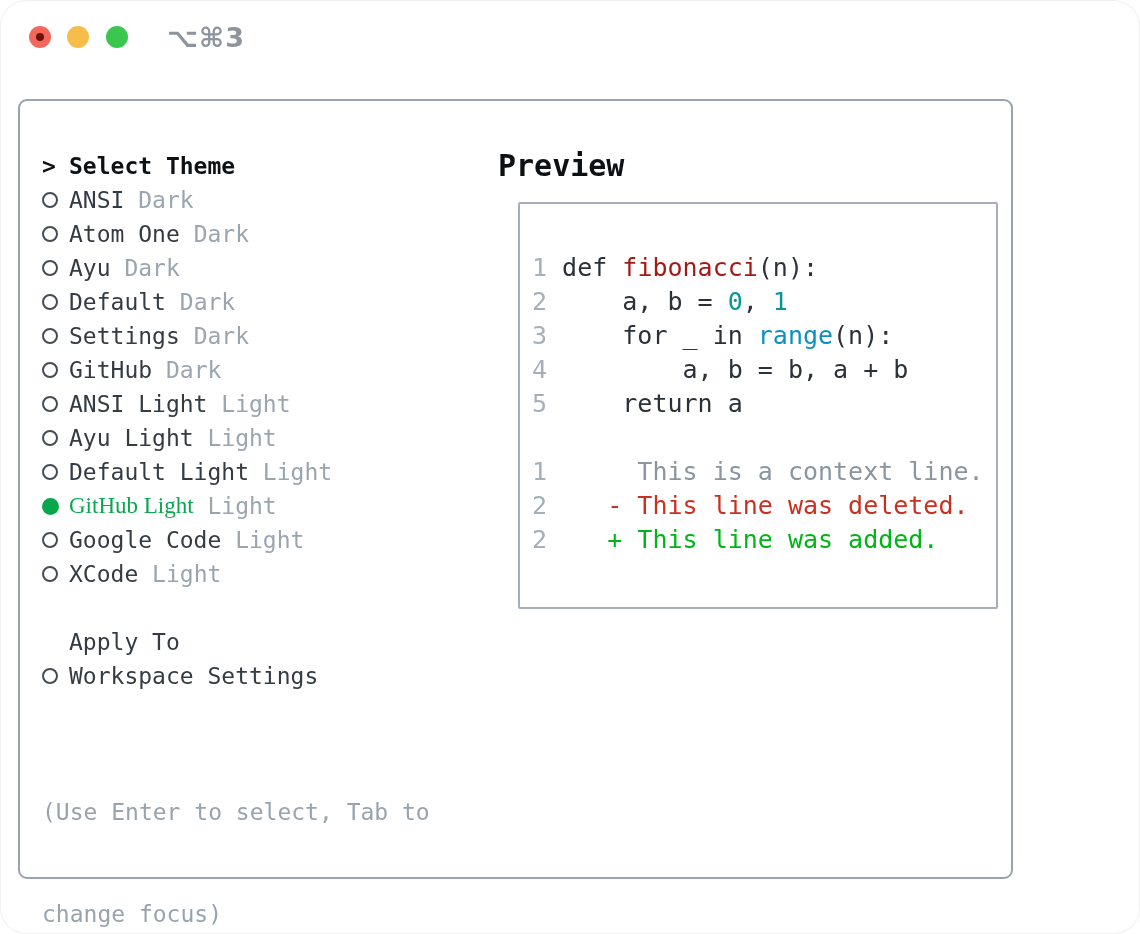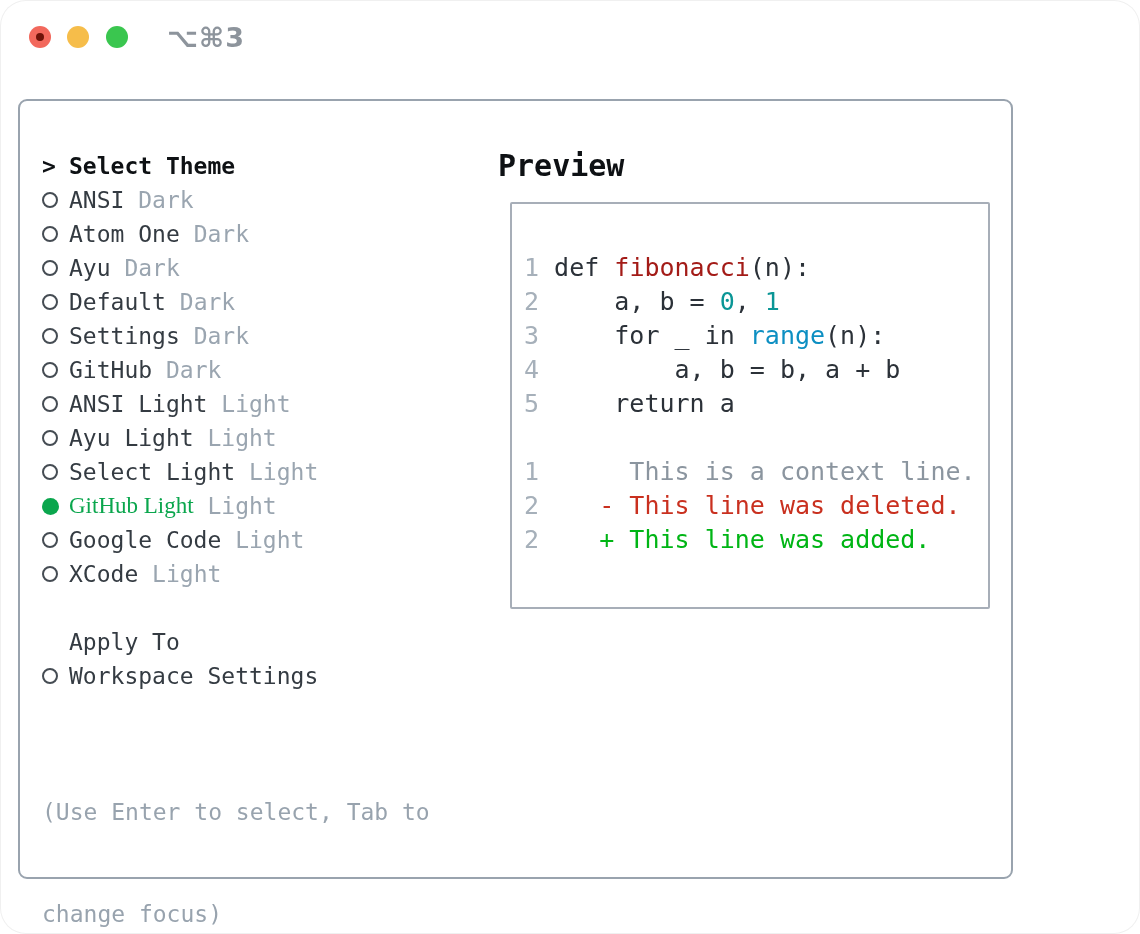--- a/index.html
+++ b/index.html
@@ -37,21 +37,21 @@
   .marker.prompt{font-weight:700;color:var(--header-black);}
   .bold{font-weight:700;color:var(--header-black);}
   .t-name{color:var(--text-dark);}
   .t-name.selected-green{color:var(--accent-green);font-family:Liberation Serif, serif;}
   .t-var{color:var(--muted);}
   .hint{font-size:23px;line-height:34px;color:var(--hint-gray);white-space:pre;}
   
   .right-col{position:absolute;left:478px;top:48px;}
   .preview-label{font-size:30px;font-weight:700;height:34px;line-height:34px;color:var(--header-black);}
   .preview-box{
-    margin-left:12px;margin-top:19px;width:480px;height:407px;box-sizing:border-box;
+    margin-left:20px;margin-top:19px;width:480px;height:407px;box-sizing:border-box;
     border:2px solid var(--box-border);border-radius:2px;background:#fff;
     padding:47px 12px 0 12px;overflow:hidden;
   }
   .pline{height:34px;line-height:34px;font-size:25px;white-space:pre;}
   .c-ln{color:var(--lineno);}
   .c-code{color:var(--code-dark);}
   .c-fn{color:var(--func-red);}
   .c-num{color:var(--num-teal);}
   .c-builtin{color:var(--builtin-blue);}
   .c-ctx{color:var(--context-gray);text-align:right;}
@@ -82,21 +82,21 @@
 
       <div id="themes-container">
           <div class="row"><span class="marker"><span class="ring"></span></span><span class="t-name">ANSI</span><span class="t-var"> Dark</span></div>
           <div class="row"><span class="marker"><span class="ring"></span></span><span class="t-name">Atom One</span><span class="t-var"> Dark</span></div>
           <div class="row"><span class="marker"><span class="ring"></span></span><span class="t-name">Ayu</span><span class="t-var"> Dark</span></div>
           <div class="row"><span class="marker"><span class="ring"></span></span><span class="t-name">Default</span><span class="t-var"> Dark</span></div>
           <div class="row"><span class="marker"><span class="ring"></span></span><span class="t-name">Settings</span><span class="t-var"> Dark</span></div>
           <div class="row"><span class="marker"><span class="ring"></span></span><span class="t-name">GitHub</span><span class="t-var"> Dark</span></div>
           <div class="row"><span class="marker"><span class="ring"></span></span><span class="t-name">ANSI Light</span><span class="t-var"> Light</span></div>
           <div class="row"><span class="marker"><span class="ring"></span></span><span class="t-name">Ayu Light</span><span class="t-var"> Light</span></div>
-          <div class="row"><span class="marker"><span class="ring"></span></span><span class="t-name">Select Light</span><span class="t-var"> Light</span></div>
+          <div class="row"><span class="marker"><span class="ring"></span></span><span class="t-name">Default Light</span><span class="t-var"> Light</span></div>
           <div class="row"><span class="marker"><span class="dot-filled"></span></span><span class="t-name selected-green">GitHub Light</span><span class="t-var"> Light</span></div>
           <div class="row"><span class="marker"><span class="ring"></span></span><span class="t-name">Google Code</span><span class="t-var"> Light</span></div>
           <div class="row"><span class="marker"><span class="ring"></span></span><span class="t-name">XCode</span><span class="t-var"> Light</span></div>
         </div>
 
       <div class="row spacer"></div>
 
       <div class="row">
         <span class="marker"></span>
         <span>Apply To</span>

